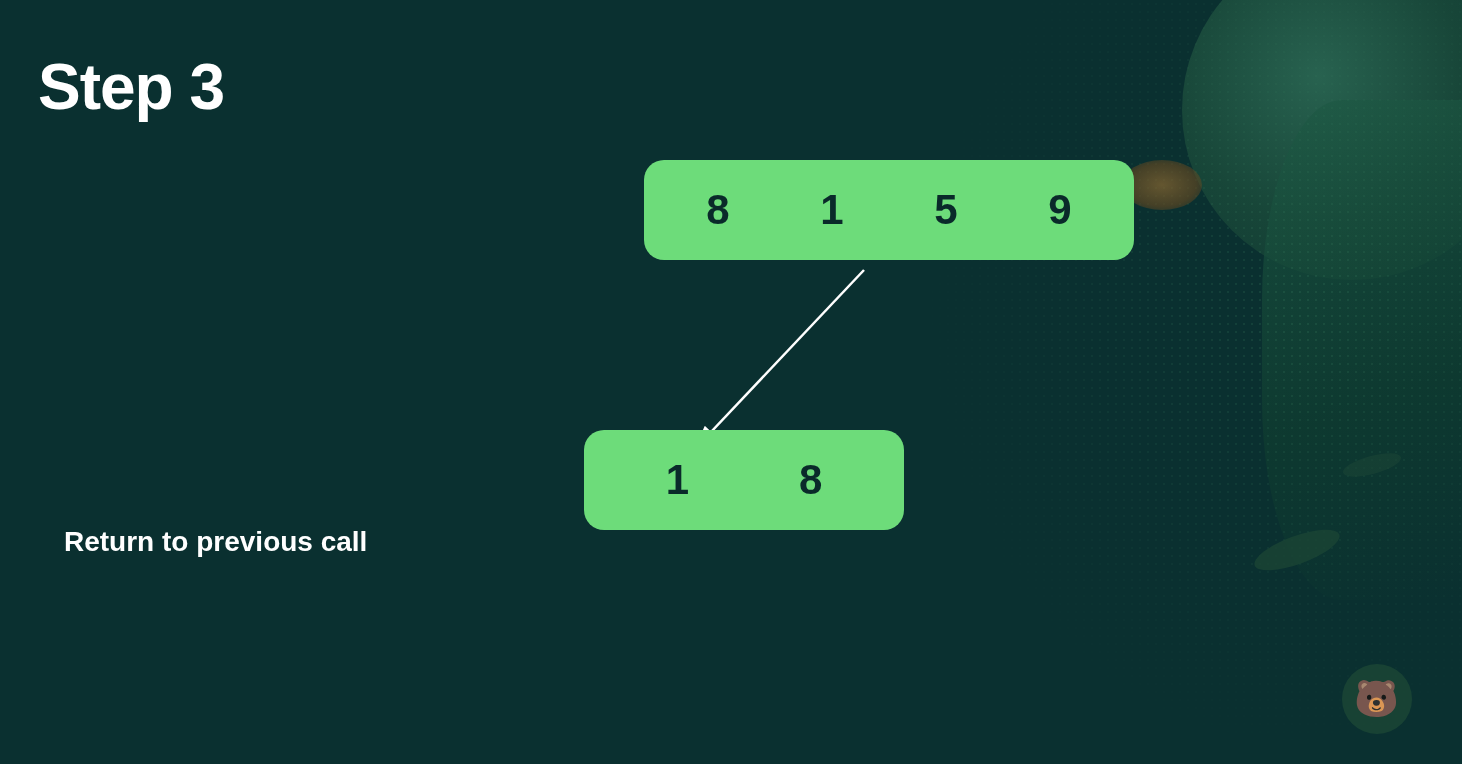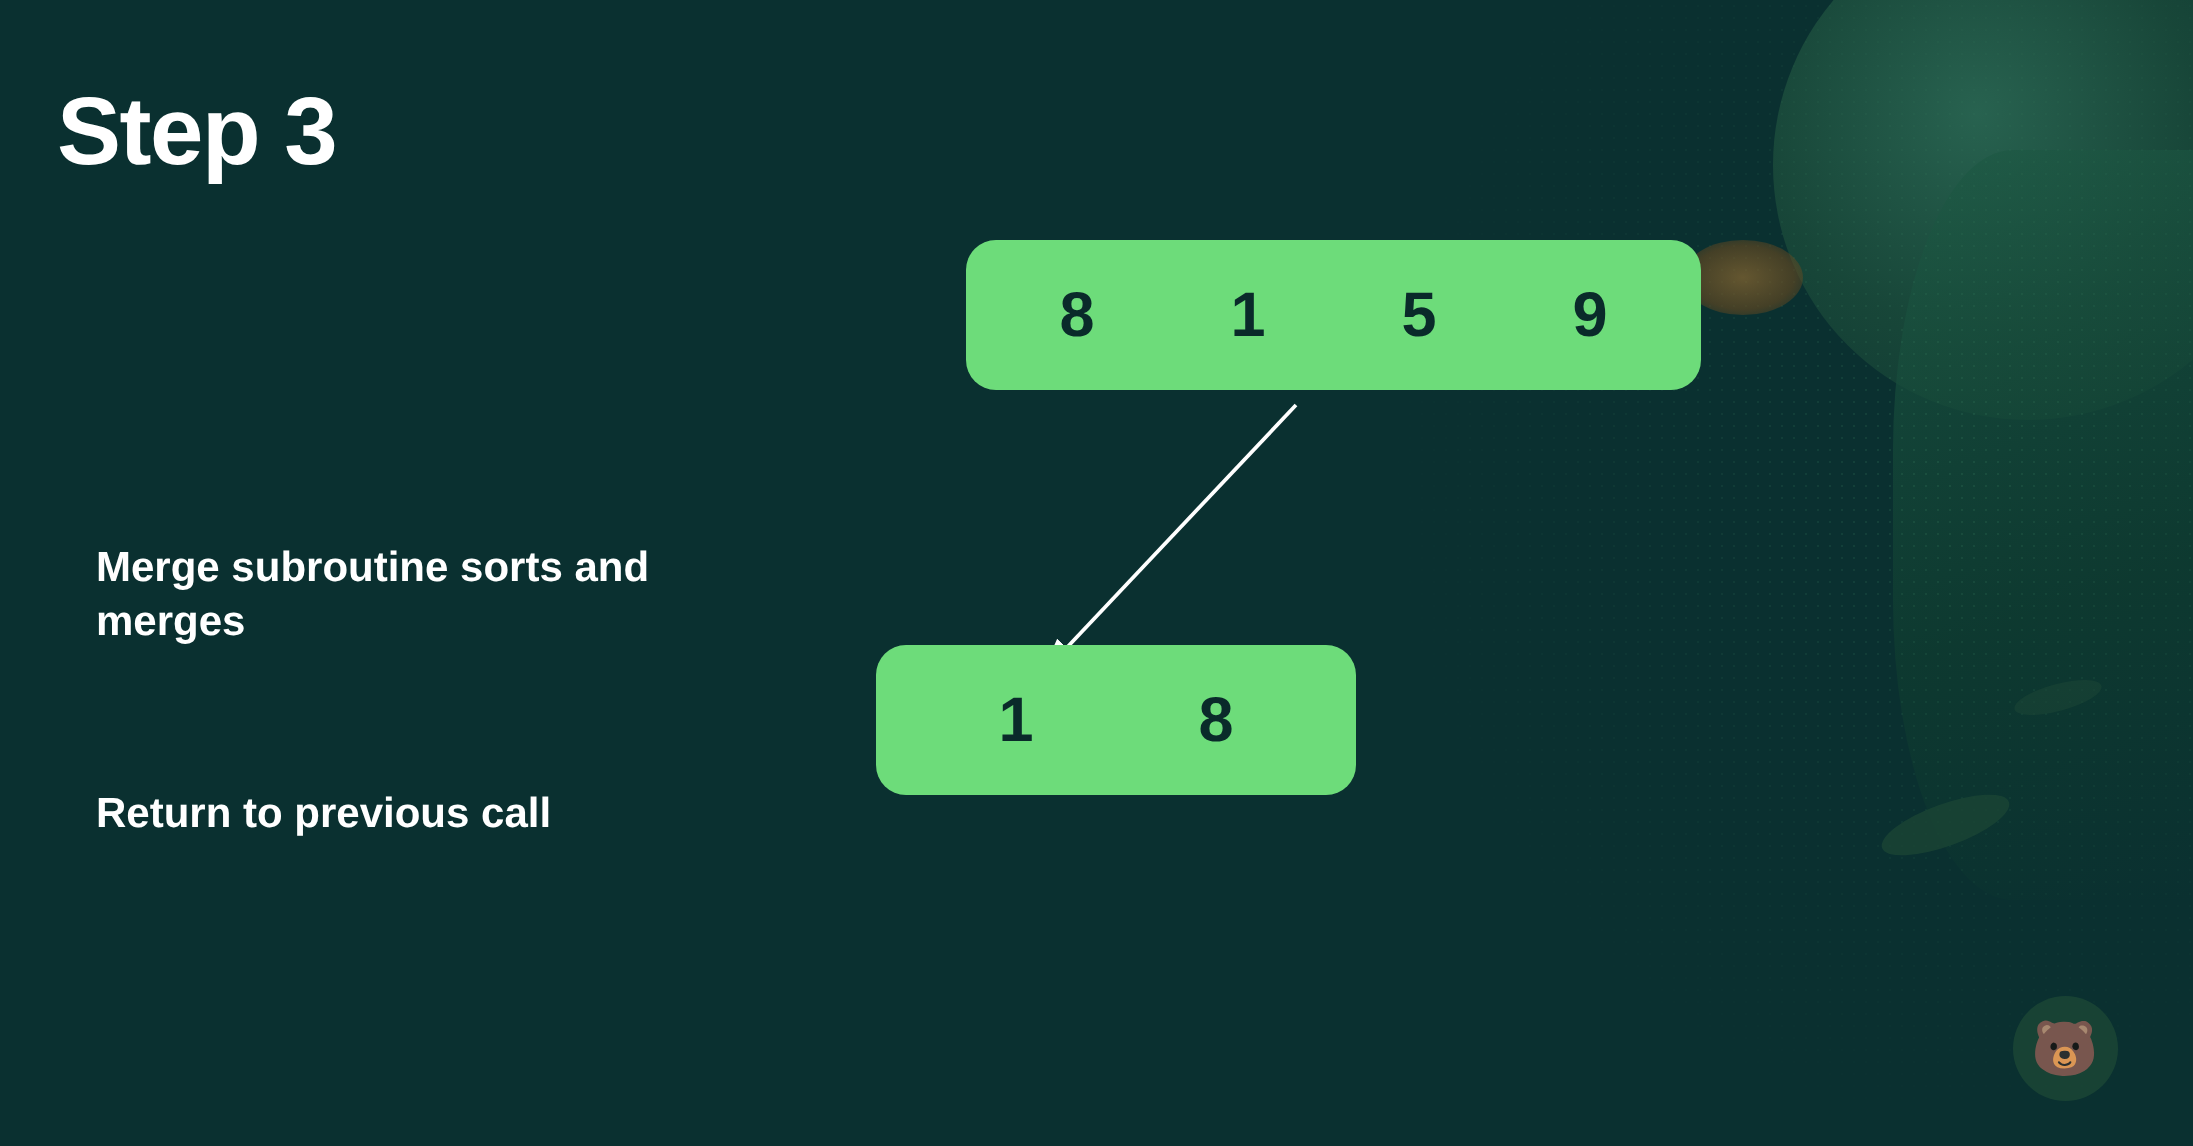--- a/index.html
+++ b/index.html
@@ -216,21 +216,20 @@
 <div class="bg-blob-right"></div>
 <div class="bg-dots"></div>
 <div class="bg-accent"></div>
 <div class="bg-leaf1"></div>
 <div class="bg-leaf2"></div>
 
 <div class="content">
 
   <h1 class="step-title">Step 3</h1>
 
-  <p class="description">Merge subroutine sorts and merges</p>
 
   <p class="description-line2">Return to previous call</p>
 
   <div class="diagram">
 
     <div class="array-box-top">
       <span class="num">8</span>
       <span class="num">1</span>
       <span class="num">5</span>
       <span class="num">9</span>

